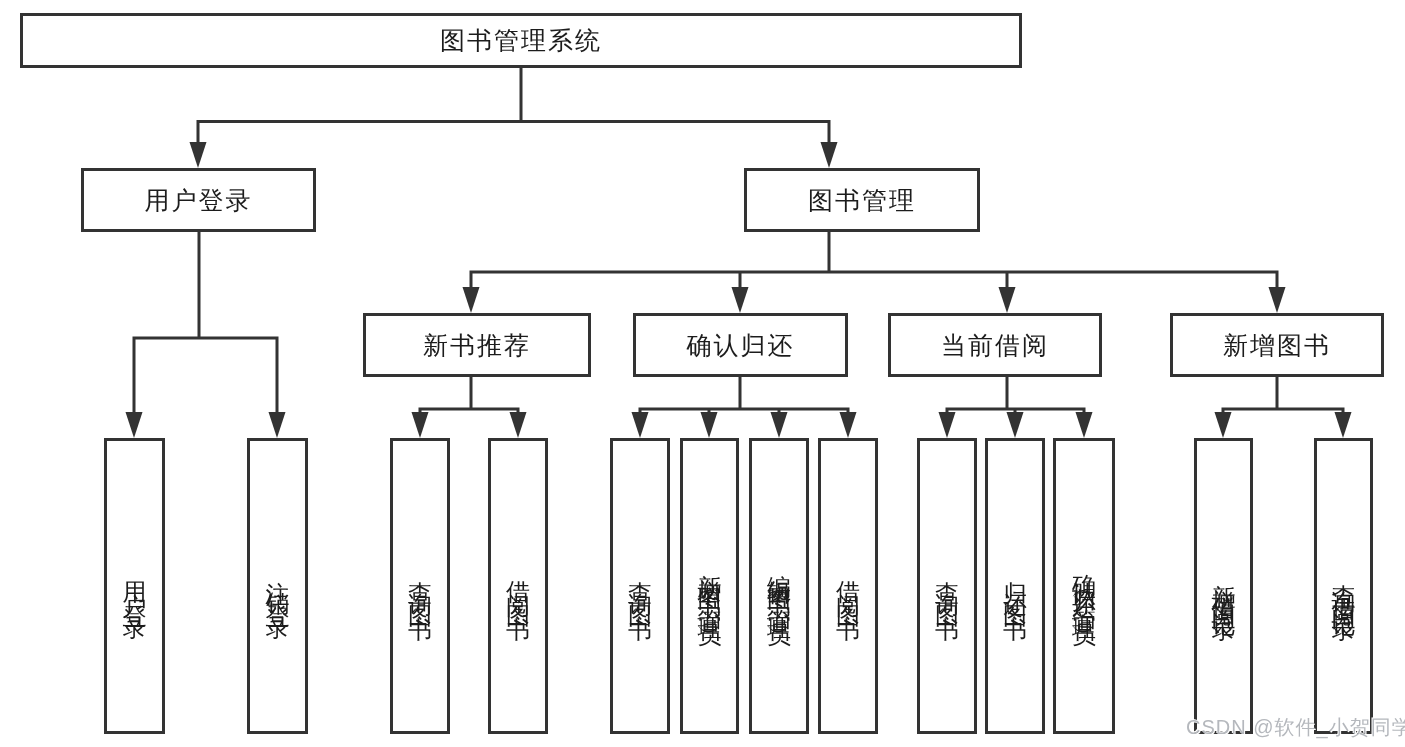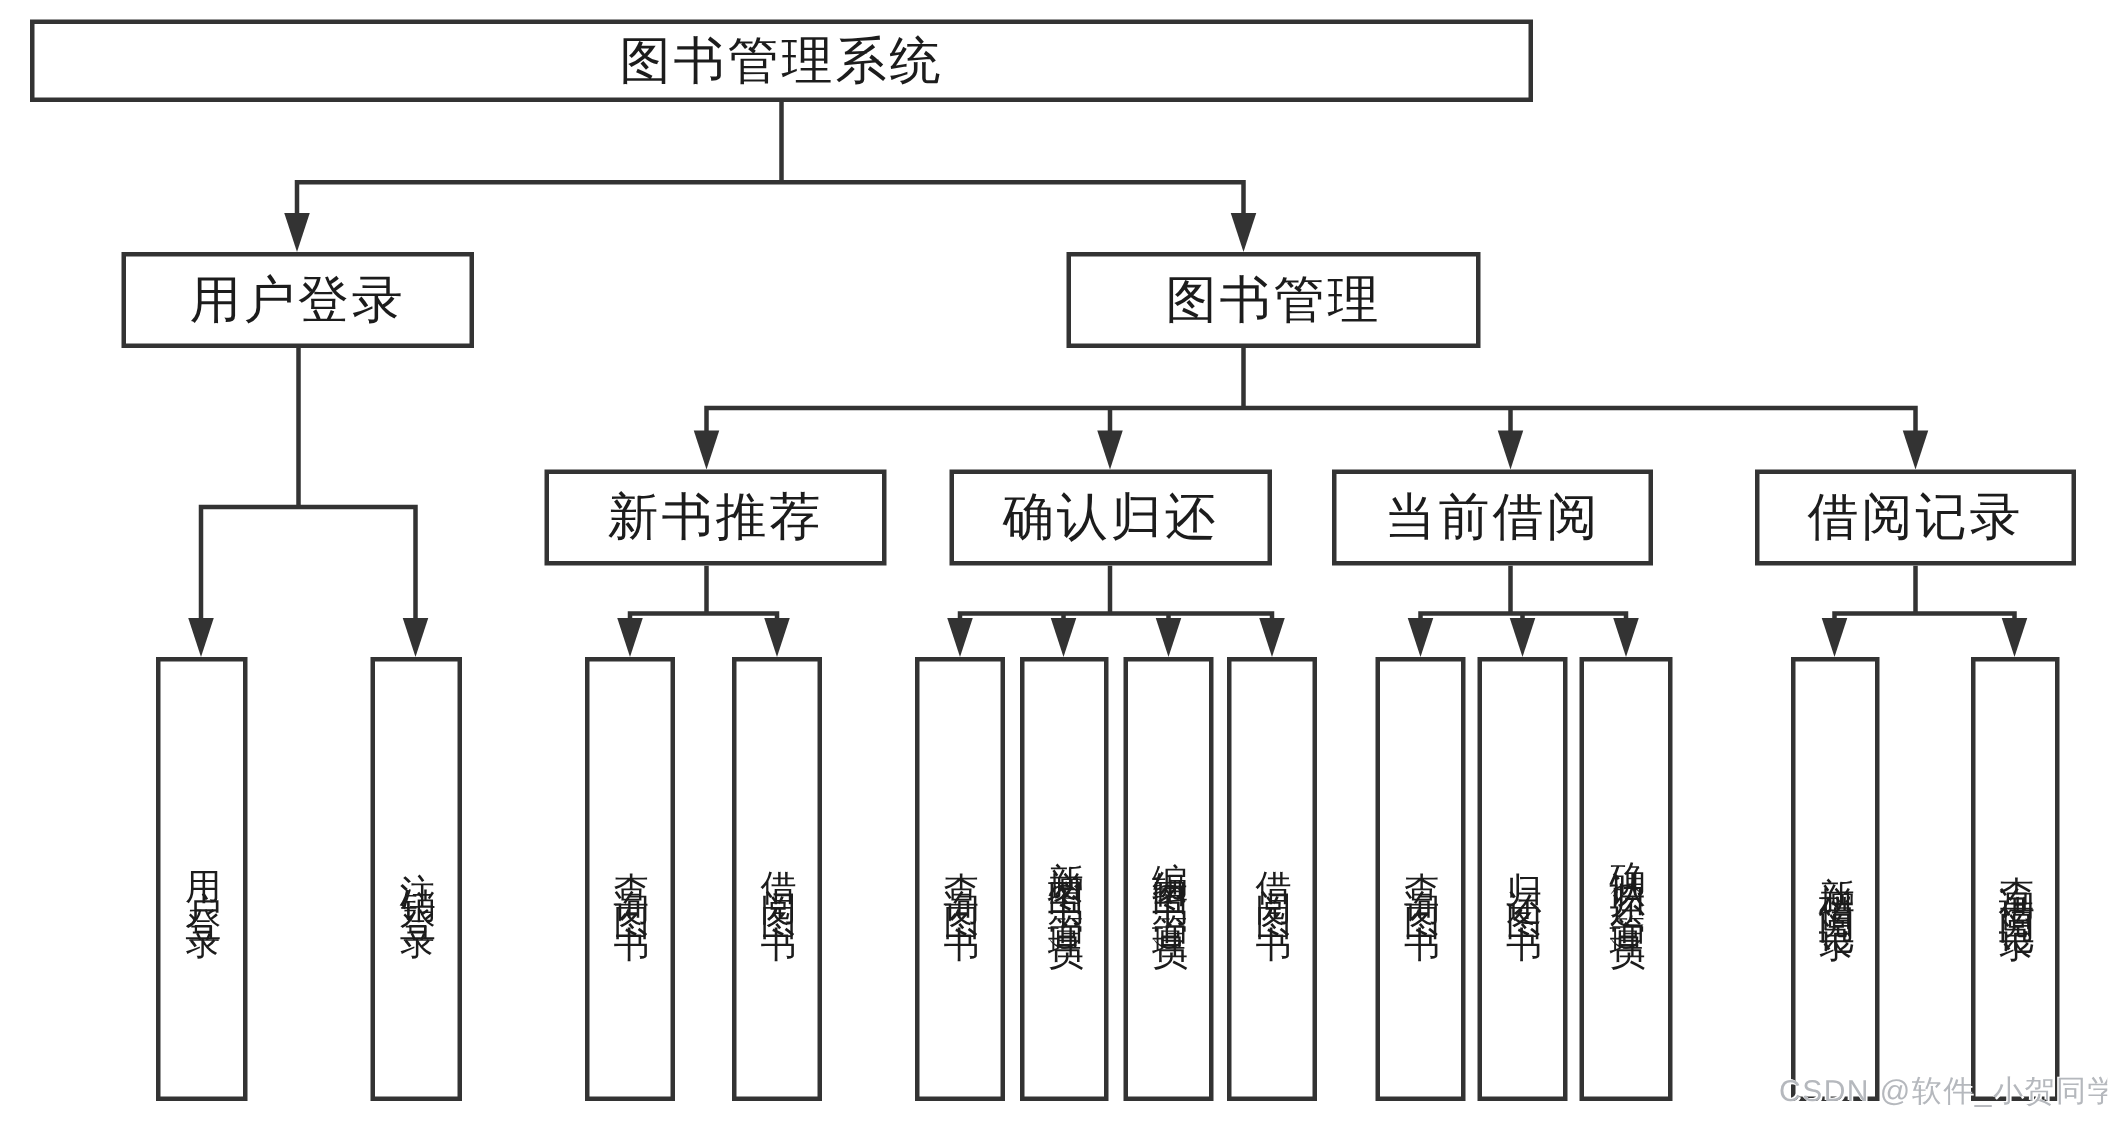--- a/index.html
+++ b/index.html
@@ -21,21 +21,21 @@
   .ar{fill:var(--line);}
   .box{
     position:absolute;
     box-sizing:border-box;
     background:var(--background);
     border:3px solid var(--line);
     display:flex;align-items:center;justify-content:center;
     z-index:2;
   }
   .hlabel{
-    font-size:34px;
+    font-size:25px;
     color:var(--text);
     letter-spacing:2px;
     white-space:nowrap;
     text-align:center;
   }
   .leaf{top:438px;height:296px;}
   .vtext{
     writing-mode:vertical-rl;
     text-orientation:mixed;
     font-size:24px;
@@ -102,35 +102,35 @@
     </g>
   </svg>
 
   <div class="box" style="left:20px;top:13px;width:1002px;height:55px">
     <span class="hlabel">图书管理系统</span>
   </div>
 
   <div class="box" style="left:81px;top:168px;width:235px;height:64px">
     <span class="hlabel">用户登录</span>
   </div>
-  <div class="box" style="left:711px;top:168px;width:276px;height:64px">
+  <div class="box" style="left:744px;top:168px;width:236px;height:64px">
     <span class="hlabel">图书管理</span>
   </div>
 
   <div class="box" style="left:363px;top:313px;width:228px;height:64px">
     <span class="hlabel">新书推荐</span>
   </div>
   <div class="box" style="left:633px;top:313px;width:215px;height:64px">
     <span class="hlabel">确认归还</span>
   </div>
   <div class="box" style="left:888px;top:313px;width:214px;height:64px">
     <span class="hlabel">当前借阅</span>
   </div>
   <div class="box" style="left:1170px;top:313px;width:214px;height:64px">
-    <span class="hlabel">借阅记录</span>
+    <span class="hlabel">新增图书</span>
   </div>
 
   <div class="box leaf" style="left:104px;width:61px">
     <span class="vtext" style="letter-spacing: 12px;">用户登录</span>
   </div>
   <div class="box leaf" style="left:247px;width:61px">
     <span class="vtext" style="letter-spacing: 12px;">注销登录</span>
   </div>
 
   <div class="box leaf" style="left:390px;width:60px">

